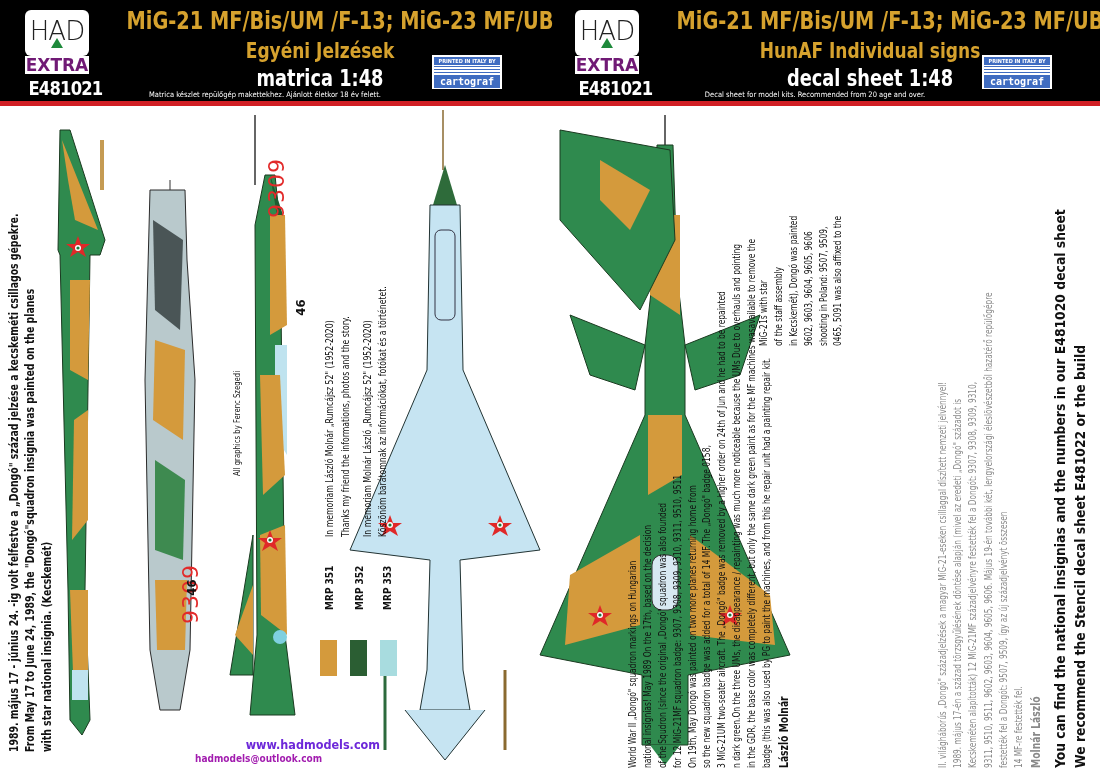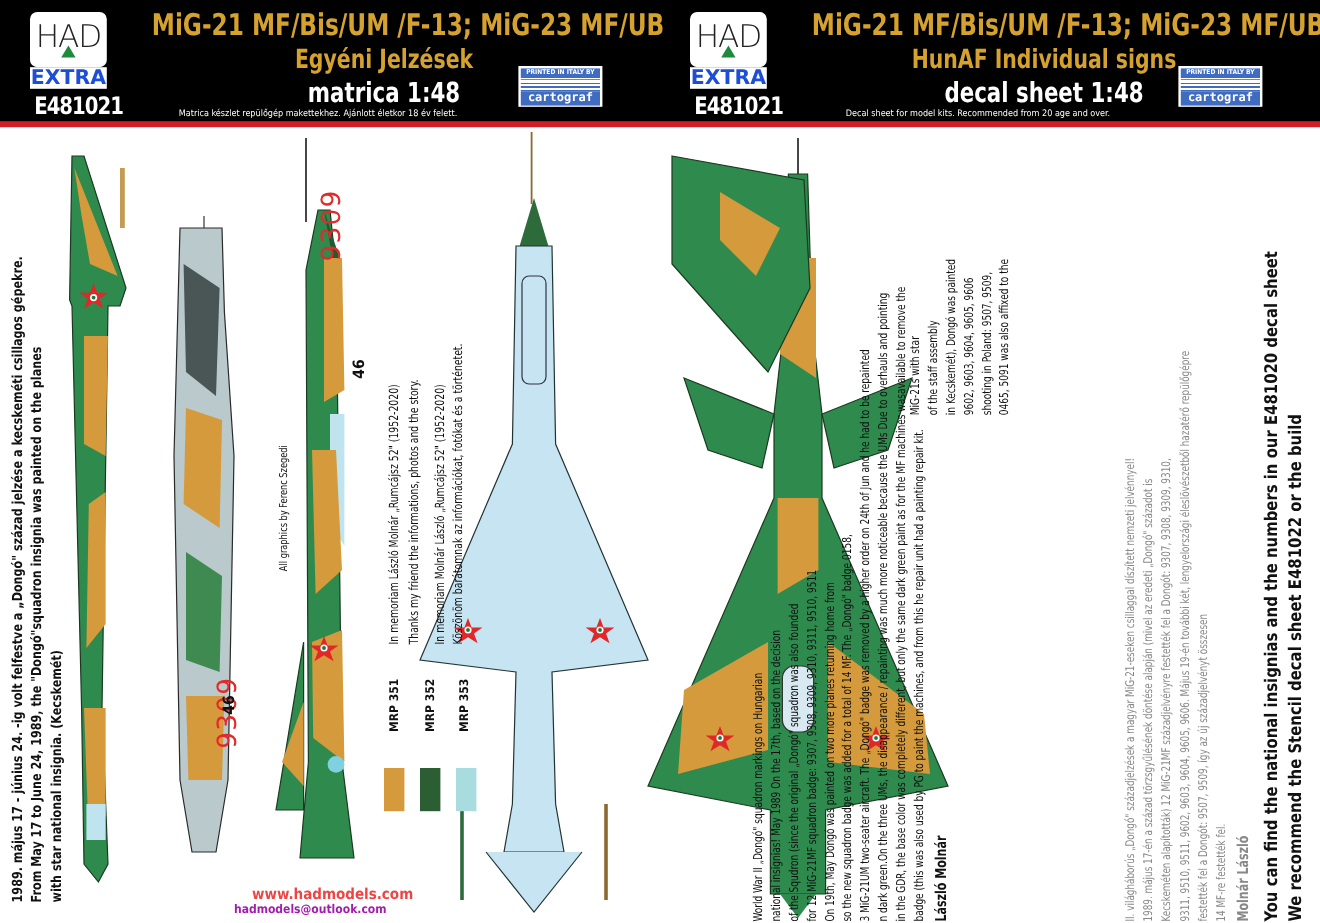--- a/index.html
+++ b/index.html
@@ -8,21 +8,21 @@
 
   .header { position: absolute; left: 0; top: 0; width: 1100px; height: 104px; background: #000; }
   .header-redline { position: absolute; left: 0; top: 101px; width: 1100px; height: 5px; background: #d11f25; }
   .half { position: absolute; top: 0; width: 550px; height: 101px; }
   .half.left { left: 0; }
   .half.right { left: 550px; }
 
   .logo-box { position: absolute; left: 25px; top: 10px; width: 64px; height: 46px; background: #fff; border-radius: 6px; }
   .logo-had { position: absolute; left: 0; top: 6px; width: 64px; text-align: center; font-family: "DejaVu Sans", sans-serif; font-size: 26px; font-weight: 300; letter-spacing: -1px; color: #222; }
   .logo-tri { position: absolute; left: 26px; top: 28px; width: 0; height: 0; border-left: 6px solid transparent; border-right: 6px solid transparent; border-bottom: 10px solid #1e8a3b; }
-  .logo-extra { position: absolute; left: 25px; top: 56px; width: 64px; height: 18px; background: #fff; color: #1d4ed8; font-family: "DejaVu Sans", sans-serif; font-weight: bold; font-size: 17px; line-height: 18px; text-align: center; }
+  .logo-extra { position: absolute; left: 25px; top: 56px; width: 64px; height: 18px; background: #fff; color: #701a75; font-family: "DejaVu Sans", sans-serif; font-weight: bold; font-size: 17px; line-height: 18px; text-align: center; }
   .code { position: absolute; left: 22px; top: 76px; width: 72px; text-align: center; color: #fff; font-family: "DejaVu Sans", sans-serif; font-size: 20px; font-weight: bold; letter-spacing: -1px; transform: scaleX(0.82); transform-origin: center; }
 
   .title1 { position: absolute; left: 95px; top: 6px; width: 450px; text-align: center; color: #d6a22e; font-size: 25px; font-weight: bold; transform: scaleX(0.86); transform-origin: center; white-space: nowrap; }
   .title2 { position: absolute; left: 95px; top: 38px; width: 450px; text-align: center; color: #d6a22e; font-size: 22px; font-weight: bold; transform: scaleX(0.86); transform-origin: center; white-space: nowrap; }
   .title3 { position: absolute; left: 95px; top: 65px; width: 450px; text-align: center; color: #fff; font-size: 23px; font-weight: bold; transform: scaleX(0.86); transform-origin: center; white-space: nowrap; }
   .subline { position: absolute; left: 100px; top: 90px; width: 330px; text-align: center; color: #fff; font-size: 7.5px; white-space: nowrap; }
   .right .subline { left: 95px; width: 340px; }
 
   .carto { position: absolute; left: 432px; top: 55px; width: 70px; height: 34px; background: #fff; }
   .carto-top { position: absolute; left: 2px; top: 2px; width: 66px; height: 8px; background: #3f6cc1; color: #fff; font-size: 5.5px; font-weight: bold; text-align: center; line-height: 8px; white-space: nowrap; }
@@ -36,21 +36,21 @@
 
   .left-caption { left: 6px; top: 752px; width: 650px; font-size: 11.5px; font-weight: bold; transform: rotate(-90deg) scaleX(0.9); }
   .credit { left: 232px; top: 476px; font-size: 9px; transform: rotate(-90deg) scaleX(0.85); }
   .memoriam { left: 322px; top: 537px; font-size: 10.5px; transform: rotate(-90deg) scaleX(0.82); }
   .memoriam p { line-height: 1.5; }
   .memoriam .gap { height: 6px; }
 
   .mrp-label { position: absolute; transform: rotate(-90deg); transform-origin: left top; font-size: 10px; font-weight: bold; white-space: nowrap; color: #111; }
   .swatch { position: absolute; width: 17px; height: 36px; }
 
-  .web { position: absolute; left: 210px; top: 737px; width: 170px; text-align: left; font-size: 12.5px; font-weight: bold; color: #ef4444; }
+  .web { position: absolute; left: 210px; top: 737px; width: 170px; text-align: right; font-size: 12.5px; font-weight: bold; color: #6d28d9; }
   .mail { position: absolute; left: 195px; top: 753px; width: 200px; text-align: left; font-size: 10px; font-weight: bold; color: #a21caf; }
 
   .story { left: 626px; top: 768px; font-size: 10.2px; transform: rotate(-90deg) scaleX(0.82); }
   .story p { line-height: 1.46; }
   .story .sign { font-size: 12.5px; font-weight: bold; }
   .story2 { left: 757px; top: 346px; font-size: 10.2px; transform: rotate(-90deg) scaleX(0.82); }
   .story2 p { line-height: 1.46; }
 
   .hun { left: 935px; top: 768px; font-size: 10px; color: #888; transform: rotate(-90deg) scaleX(0.82); }
   .hun p { line-height: 1.52; }

